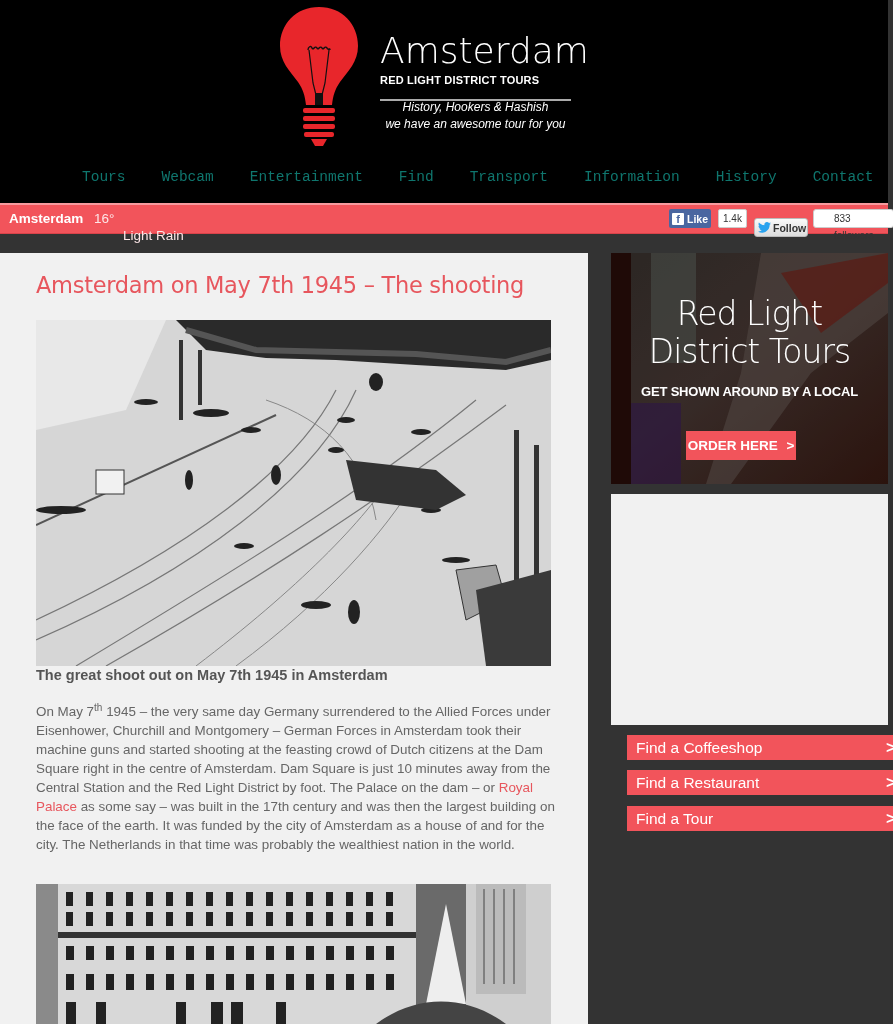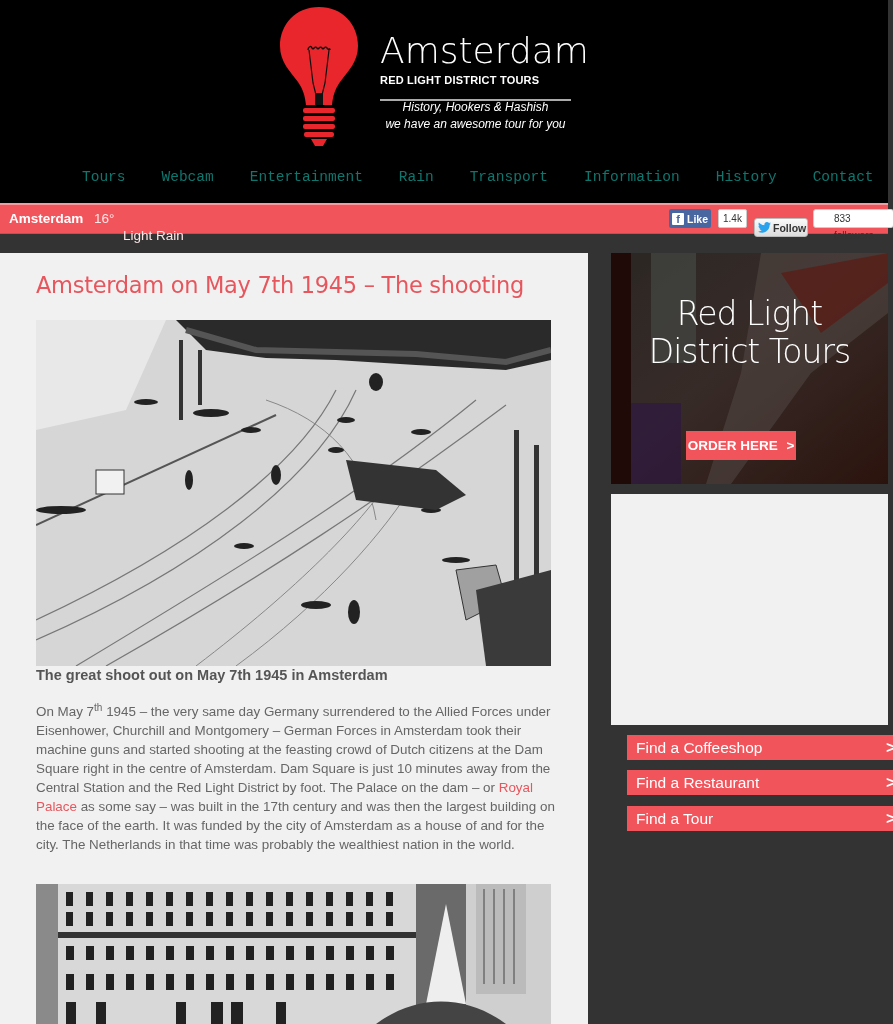--- a/index.html
+++ b/index.html
@@ -72,21 +72,21 @@
       <div class="logo-tag">
         <div>History, Hookers &amp; Hashish</div>
         <div>we have an awesome tour for you</div>
       </div>
     </div>
 
     <nav class="nav">
       <div class="nav-item">Tours</div>
       <div class="nav-item">Webcam</div>
       <div class="nav-item">Entertainment</div>
-      <div class="nav-item">Rain</div>
+      <div class="nav-item">Find</div>
       <div class="nav-item">Transport</div>
       <div class="nav-item">Information</div>
       <div class="nav-item">History</div>
       <div class="nav-item">Contact</div>
     </nav>
   </div>
 
   <div class="weatherbar">
     <span class="wx-city">Amsterdam</span>
     <span class="wx-temp">16°</span>
@@ -273,20 +273,21 @@
         <rect x="40" y="0" width="45" height="110" fill="#5b605a" opacity="0.7"></rect>
         <path d="M150 0 L277 0 L277 60 L200 120 L120 231 L95 231 L130 120 Z" fill="#6a5e58" opacity="0.6"></path>
         <path d="M170 20 L277 0 L277 30 L210 80 Z" fill="#7a2218" opacity="0.7"></path>
         <path d="M20 150 L70 150 L70 231 L20 231 Z" fill="#3a1a60" opacity="0.55"></path>
         <rect width="277" height="231" fill="#000" opacity="0.25"></rect>
       </svg>
       <div class="ad-title">
         <div>Red Light</div>
         <div>District Tours</div>
       </div>
+      <div class="ad-sub">GET SHOWN AROUND BY A LOCAL</div>
       <div class="ad-btn">
         <span>ORDER HERE</span>
         <span style="margin-left:5px">&gt;</span>
       </div>
     </div>
 
     <div class="ad-box"></div>
 
     <div class="side-link" style="top:735px;">
       <span>Find a Coffeeshop</span>

